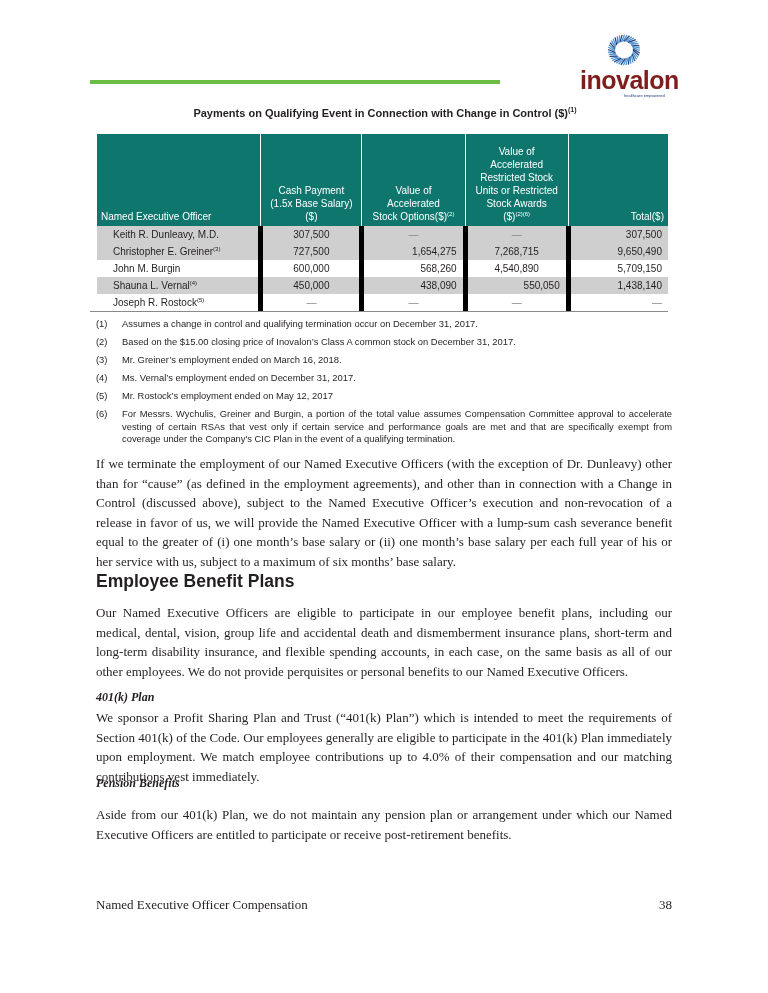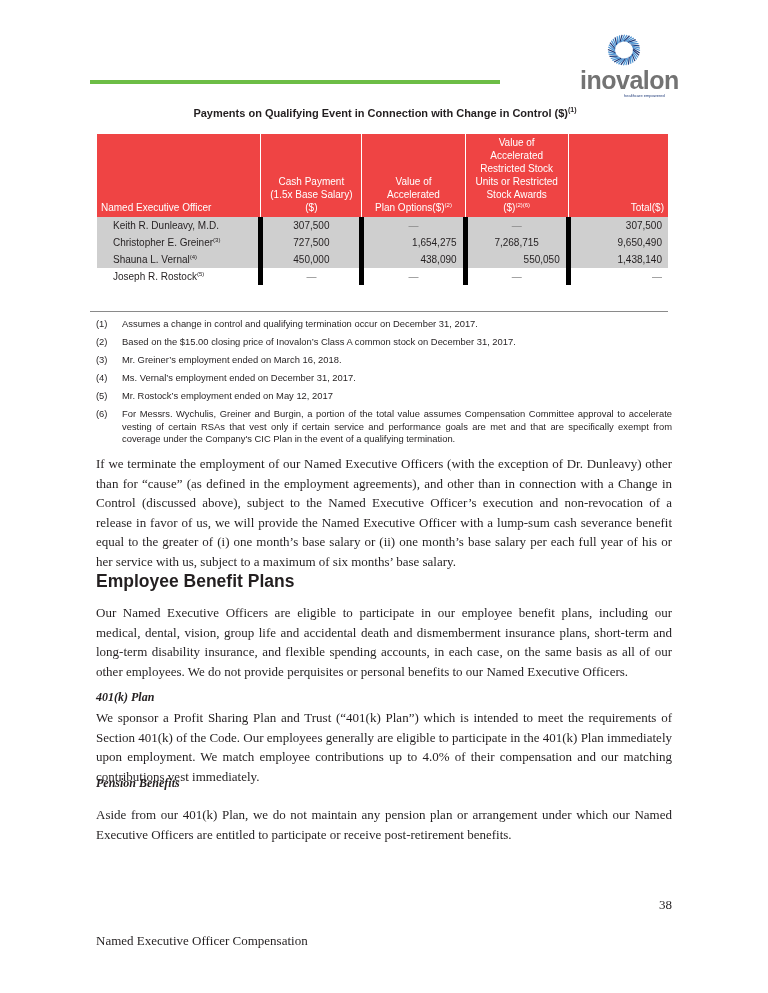--- a/index.html
+++ b/index.html
@@ -1,42 +1,42 @@
 <!DOCTYPE html>
 <html><head>
 <meta charset="utf-8">
 <style>
   html, body { margin:0; padding:0; background:#ffffff; }
   body { width:768px; height:993px; position:relative; overflow:hidden; font-family:"Liberation Serif", serif; color:#231f20; }
   .greenbar { position:absolute; left:90px; top:80px; width:410px; height:4px; background:#6cbd45; }
   .logo { position:absolute; left:572px; top:32px; width:104px; height:68px; }
   .logo svg { display:block; }
-  .logo-word { position:absolute; left:8px; top:34px; font-family:"Liberation Sans", sans-serif; font-weight:bold; font-size:25px; letter-spacing:-0.5px; color:#737373; }
+  .logo-word { position:absolute; left:8px; top:34px; font-family:"Liberation Sans", sans-serif; font-weight:bold; font-size:25px; letter-spacing:-0.5px; color:#7f1d1d; }
   .logo-tag { position:absolute; left:52px; top:61px; font-family:"Liberation Sans", sans-serif; font-size:4px; color:#1f3a78; white-space:nowrap; }
   .table-title { position:absolute; left:90px; width:590px; top:106px; text-align:center; font-family:"Liberation Sans", sans-serif; font-weight:bold; font-size:11px; color:#231f20; }
   .table-title sup { font-size:7px; }
   table.comp { position:absolute; left:97px; top:134px; width:571px; border-collapse:collapse; font-family:"Liberation Sans", sans-serif; font-size:10px; color:#231f20; }
-  table.comp th { background:#ef4444; color:#ffffff; font-weight:normal; vertical-align:bottom; text-align:center; padding:2px 4px 3px; line-height:13px; border-left:1px solid #ffffff; }
+  table.comp th { background:#0f766e; color:#ffffff; font-weight:normal; vertical-align:bottom; text-align:center; padding:11px 4px 3px; line-height:13px; border-left:1px solid #ffffff; }
   table.comp th:first-child { text-align:left; border-left:none; }
   table.comp th:last-child { text-align:right; }
   table.comp th sup, table.comp td sup { font-size:6px; line-height:0; }
   table.comp td { padding:1px 6px; height:15px; line-height:15px; text-align:right; border-left:5px solid #000000; white-space:nowrap; }
   table.comp td:first-child { text-align:left; border-left:none; padding-left:16px; }
   table.comp td.center { text-align:center; }
   table.comp tr.shaded td { background:#cfcfcf; }
   .col1 { width:156px; } .col2 { width:93px; } .col3 { width:95px; } .col4 { width:95px; } .col5 { width:92px; }
   .dash { color:#888; }
   .rule { position:absolute; left:90px; top:311px; width:578px; height:1px; background:#8a8a8a; }
   .fn { position:absolute; left:96px; width:576px; font-family:"Liberation Sans", sans-serif; font-size:9.4px; line-height:12.5px; color:#231f20; }
   .fn .num { position:absolute; left:0; top:0; }
   .fn .txt { margin-left:26px; display:block; text-align:justify; }
   .para { position:absolute; left:96px; width:576px; font-size:13px; line-height:19.5px; text-align:justify; color:#231f20; }
   .h2 { position:absolute; left:96px; top:571px; font-family:"Liberation Sans", sans-serif; font-weight:bold; font-size:17.5px; color:#231f20; }
   .h3 { position:absolute; left:96px; font-size:12px; font-weight:bold; font-style:italic; color:#231f20; }
-  .footer-left { position:absolute; left:96px; top:897px; font-size:13px; color:#231f20;margin-top:36px; }
+  .footer-left { position:absolute; left:96px; top:897px; font-size:13px; color:#231f20; }
   .footer-right { position:absolute; left:640px; top:897px; width:32px; text-align:right; font-size:13px; color:#231f20; }
 </style>
 </head>
 <body>
 
 <div class="logo">
   <svg width="104" height="40" viewBox="0 0 104 40">
     <g id="swirl" transform="translate(52,18)">
         <line x1="9" y1="0" x2="15.029963405558062" y2="5.2120466733228605" stroke="#1f3a78" stroke-width="1.2"></line>
         <line x1="8.88919506535624" y1="1.337514676093974" x2="13.986663054077102" y2="7.381521800555249" stroke="#4a90d0" stroke-width="1.2"></line>
@@ -95,21 +95,21 @@
     <tr>
       <th class="col1"><span>Named Executive Officer</span></th>
       <th class="col2">
         <span>Cash Payment</span><br>
         <span>(1.5x Base Salary)</span><br>
         <span>($)</span>
       </th>
       <th class="col3">
         <span>Value of</span><br>
         <span>Accelerated</span><br>
-        <span>Plan Options($)</span><sup>(2)</sup>
+        <span>Stock Options($)</span><sup>(2)</sup>
       </th>
       <th class="col4">
         <span>Value of</span><br>
         <span>Accelerated</span><br>
         <span>Restricted Stock</span><br>
         <span>Units or Restricted</span><br>
         <span>Stock Awards</span><br>
         <span>($)</span><sup>(2)(6)</sup>
       </th>
       <th class="col5"><span>Total($)</span></th>
@@ -123,20 +123,27 @@
       <td class="center dash">—</td>
       <td>307,500</td>
     </tr>
     <tr class="shaded">
       <td><span>Christopher E. Greiner</span><sup>(3)</sup></td>
       <td class="center">727,500</td>
       <td>1,654,275</td>
       <td class="center">7,268,715</td>
       <td>9,650,490</td>
     </tr>
+    <tr>
+      <td><span>John M. Burgin</span><sup></sup></td>
+      <td class="center">600,000</td>
+      <td>568,260</td>
+      <td class="center">4,540,890</td>
+      <td>5,709,150</td>
+    </tr>
     <tr class="shaded">
       <td><span>Shauna L. Vernal</span><sup>(4)</sup></td>
       <td class="center">450,000</td>
       <td>438,090</td>
       <td>550,050</td>
       <td>1,438,140</td>
     </tr>
     <tr>
       <td><span>Joseph R. Rostock</span><sup>(5)</sup></td>
       <td class="center dash">—</td>

